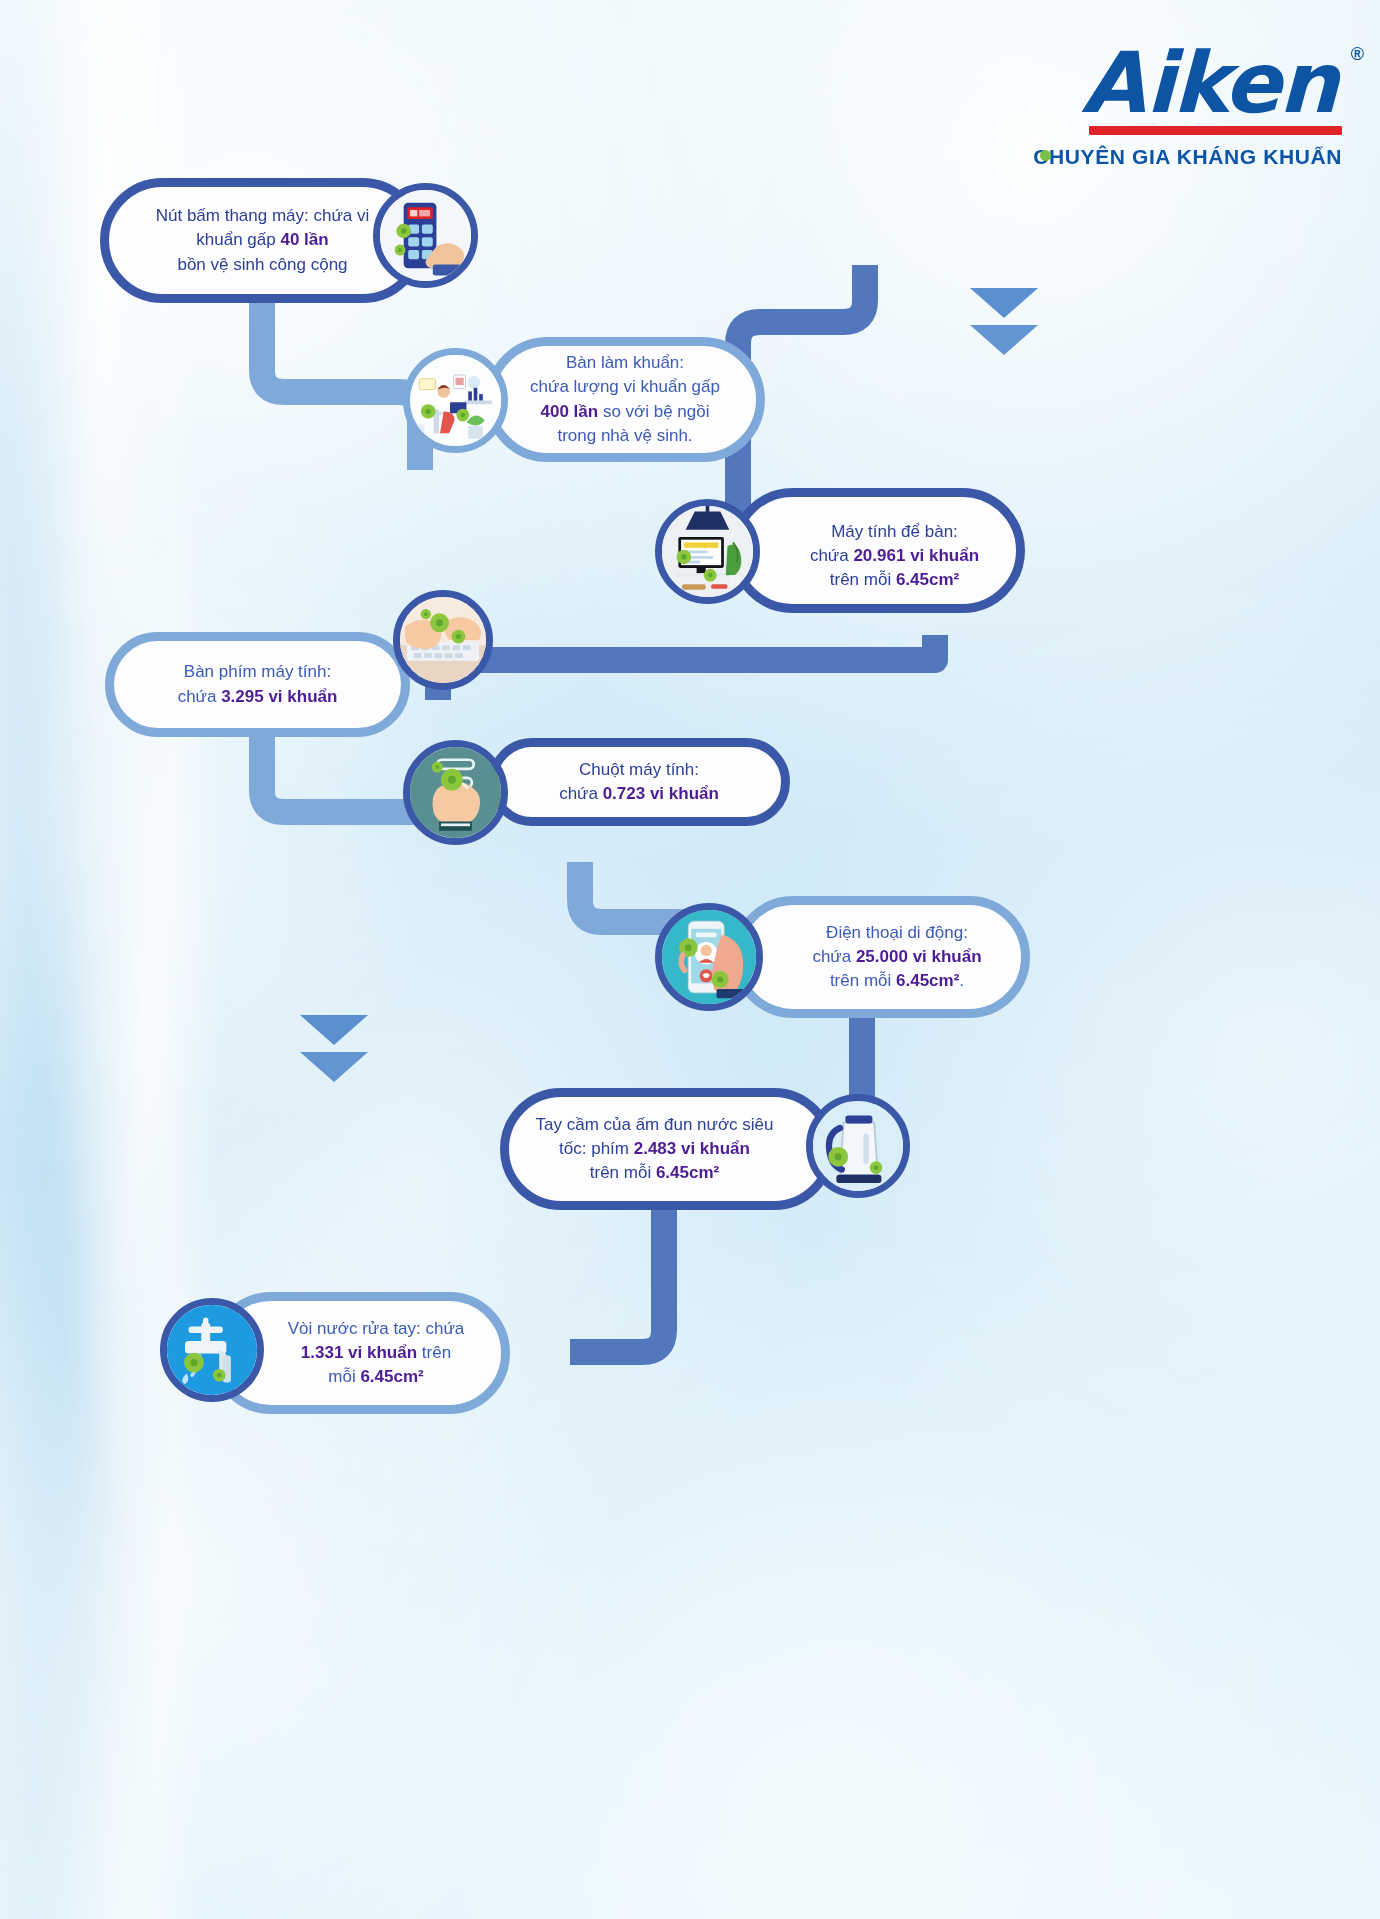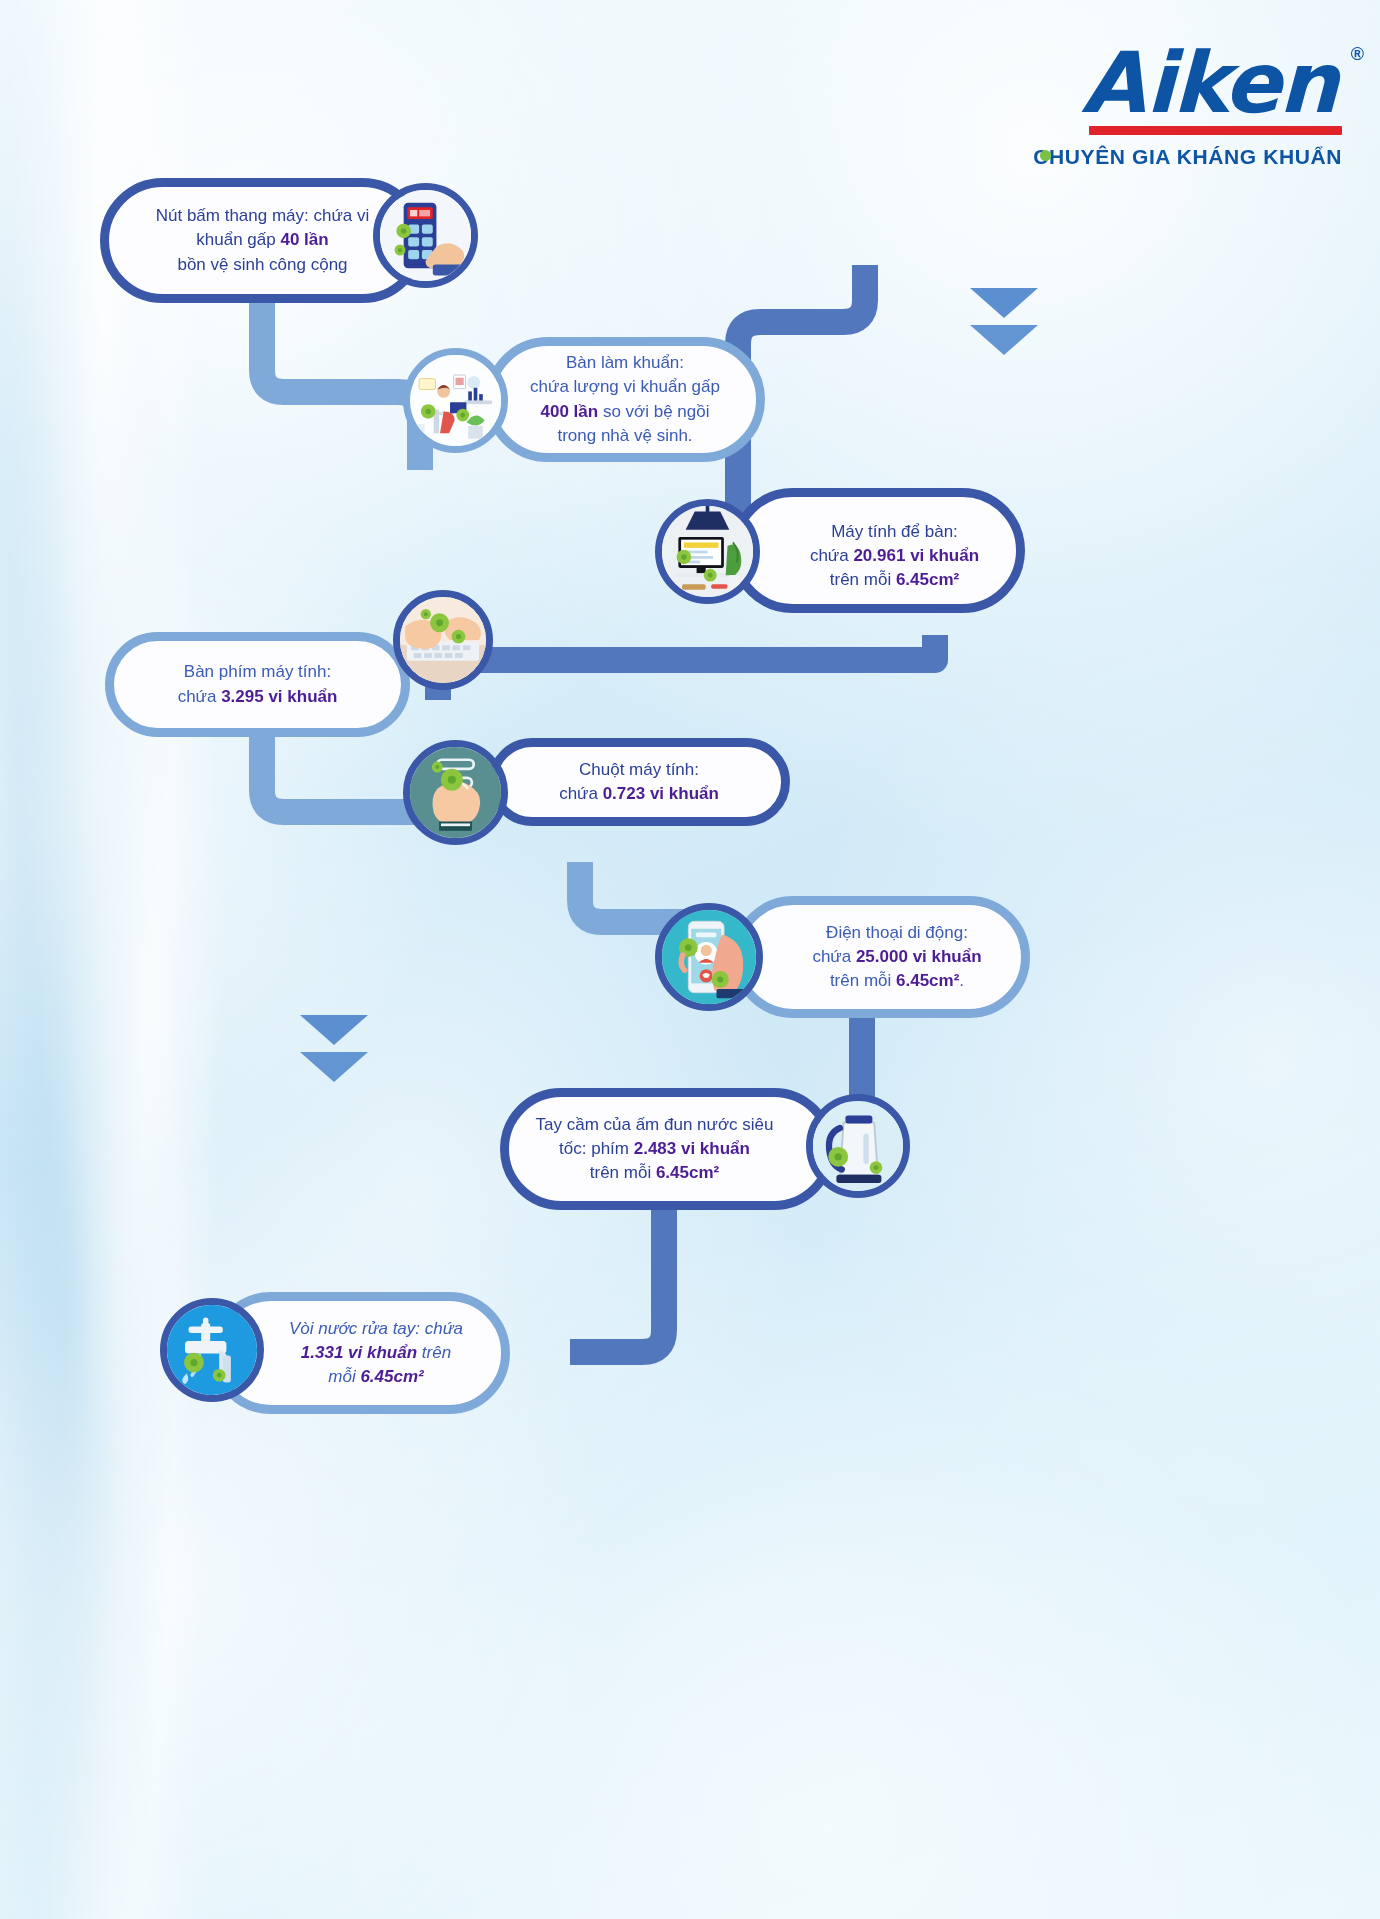--- a/index.html
+++ b/index.html
@@ -363,21 +363,21 @@
           <circle cx="70" cy="74" r="7"></circle>
         </g>
       <g fill="#5fa82d">
           <circle cx="28" cy="62" r="4"></circle>
           <circle cx="70" cy="74" r="2.6"></circle>
         </g>
     </svg>
   </div>
 
   <div class="card light" style="left:210px;top:1292px;width:300px;height:122px;border-radius:61px;">
-    <div class="card-text c-center" style="padding-left:50px;font-style:italic;">
+    <div class="card-text c-center" style="padding-left:50px;">
       <div><span>Vòi nước rửa tay: chứa</span></div>
       <div><b>1.331  vi  khuẩn</b><span> trên</span></div>
       <div><span>mỗi </span><b>6.45cm²</b></div>
     </div>
   </div>
   <div class="bubble" style="left:160px;top:1298px;width:104px;height:104px;">
     <svg viewBox="0 0 100 100">
       <rect width="100" height="100" fill="#1e9ae0"></rect>
       <rect x="20" y="40" width="46" height="14" rx="4" fill="#eef4f8"></rect>
       <rect x="38" y="20" width="10" height="24" rx="3" fill="#eef4f8"></rect>

